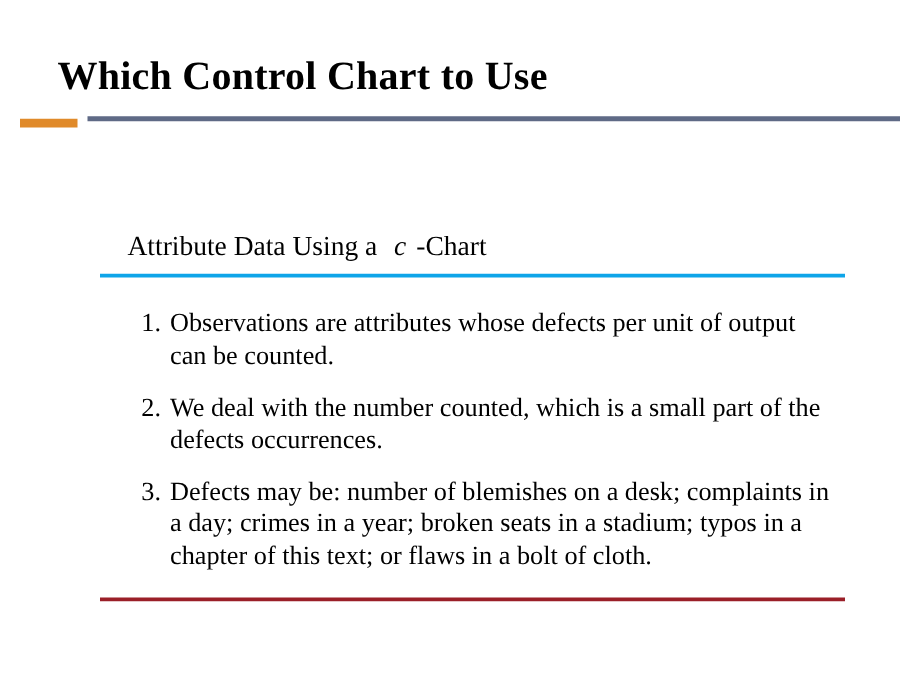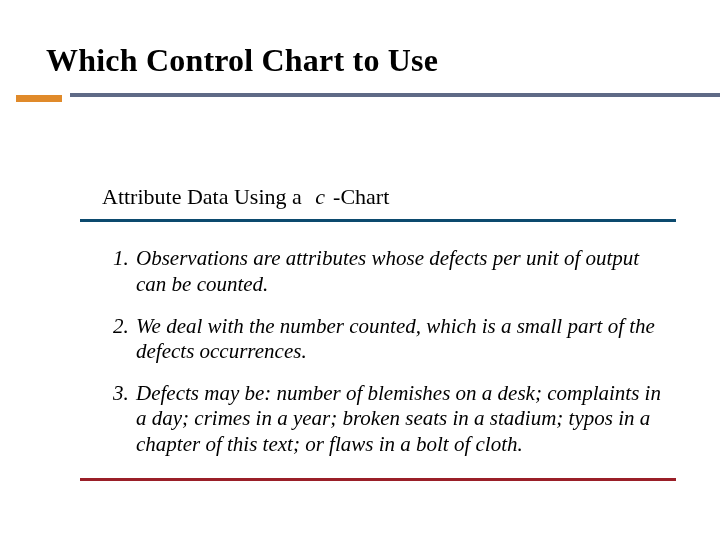--- a/index.html
+++ b/index.html
@@ -35,36 +35,35 @@
     flex: 1;
     height: 4px;
     background: #5f6a86;
     margin-top: 1.5px;
   }
   .content {
     padding: 0 44px 0 64px;
   }
   .spacer { height: 78px; }
   .subtitle-block {
-    border-bottom: 3px solid #0c4a6e;
+    border-bottom: 3px solid #0ea5e9;
     padding: 0 0 5px 14px;
   }
   .subtitle {
     font-size: 22px;
     line-height: 1.2;
   }
   .subtitle .it { font-style: italic; }
   .list-block {
     border-bottom: 3px solid #9a1f28;
     padding: 10px 0 10px 0;
   }
   ol.points {
     list-style: decimal;
     padding-left: 46px;
-    font-style: italic;
   }
   ol.points li {
     font-size: 21px;
     line-height: 1.22;
     padding: 6px 4px 6px 2px;
   }
 </style>
 </head>
 <body>
 

